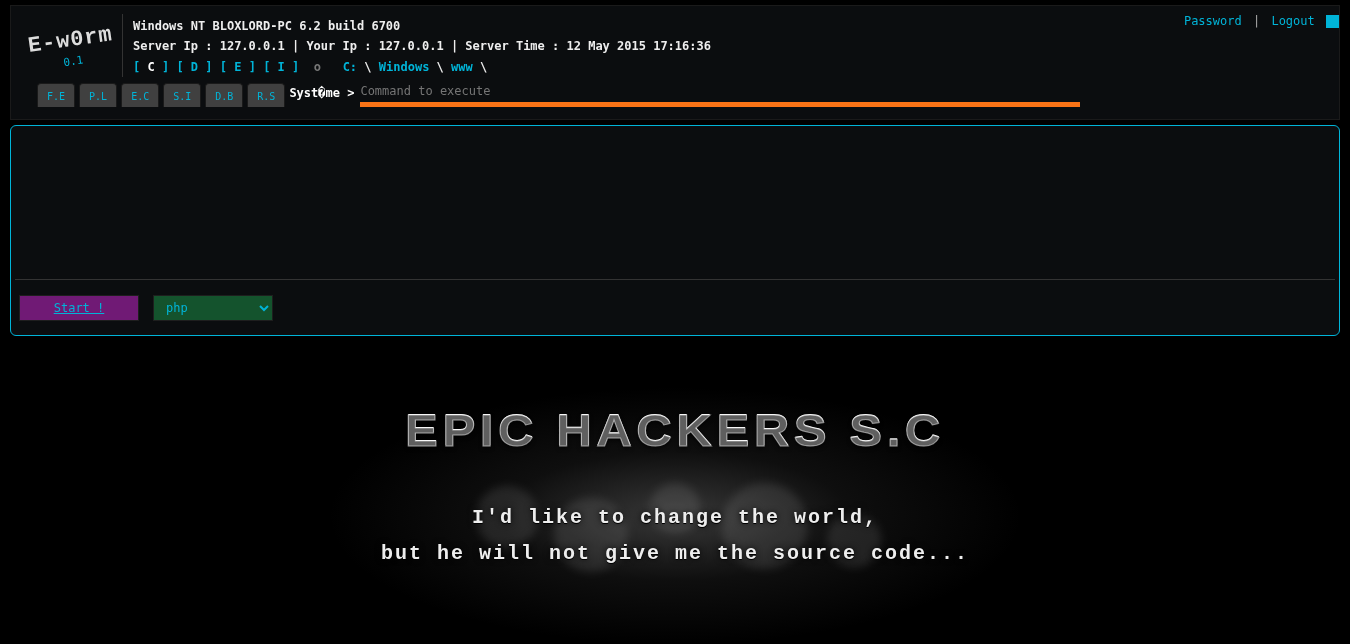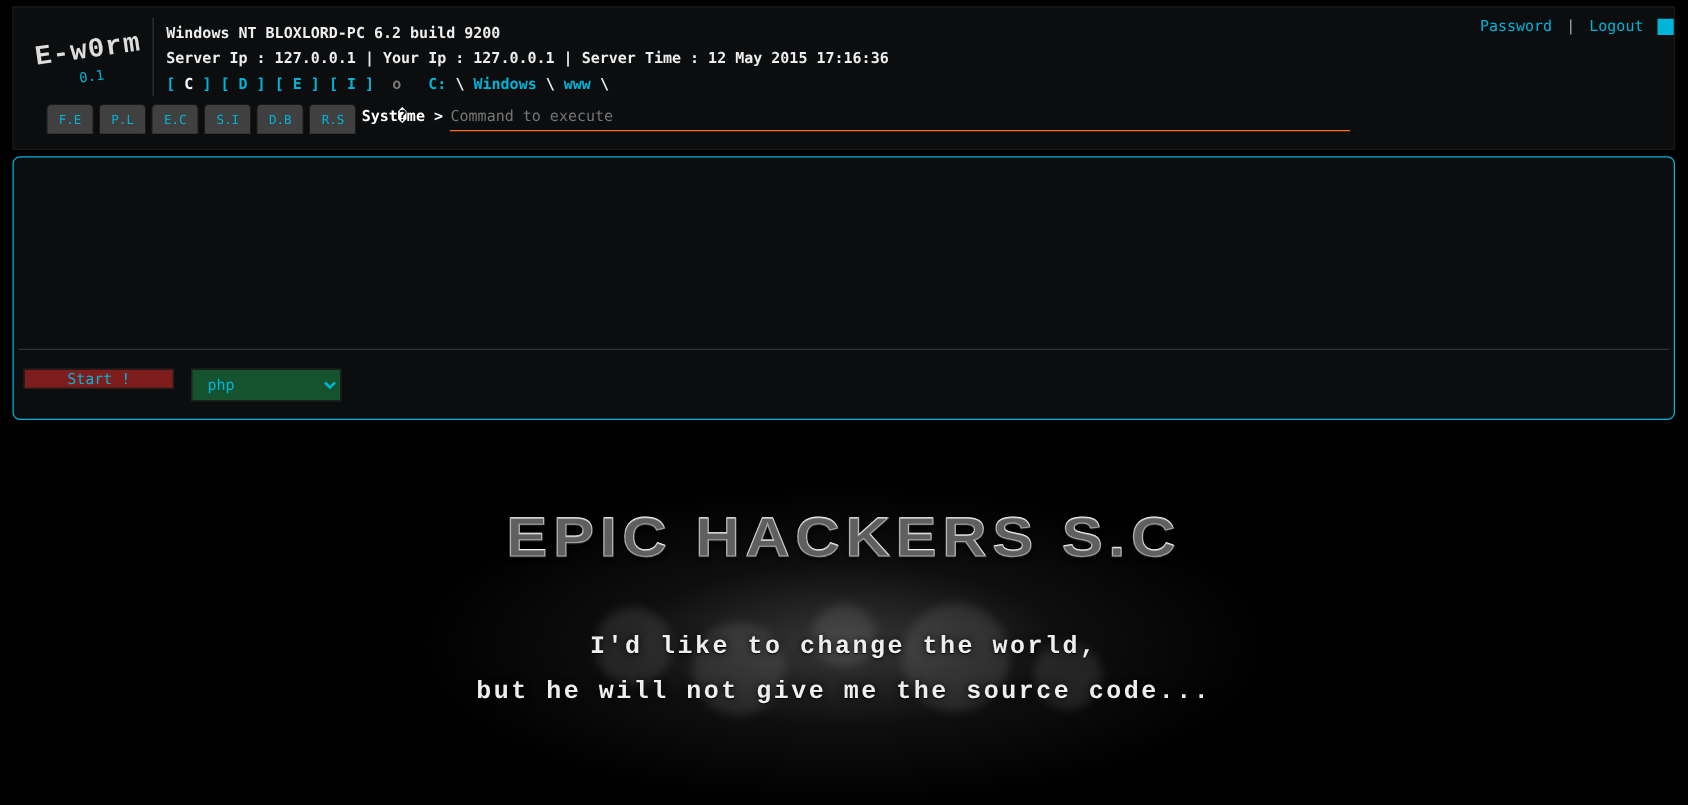--- a/index.html
+++ b/index.html
@@ -108,21 +108,21 @@
     color: #fff;
     font-weight: bold;
     margin-left: 0;
     font-size: 12px;
     align-self: center;
     padding-bottom: 4px;
   }
   .cmd-input {
     background: transparent;
     border: none;
-    border-bottom: 1px solid #f97316;
+    border-bottom: 5px solid #f97316;
     color: #ddd;
     font-family: inherit;
     font-size: 12px;
     width: 720px;
     margin-left: 6px;
     outline: none;
     align-self: center;
     padding-bottom: 4px;
   }
   .main-box {
@@ -144,28 +144,29 @@
     font-family: inherit;
     font-size: 12px;
     padding: 6px;
   }
   .action-row {
     display: flex;
     gap: 14px;
     padding: 12px 4px 10px 4px;
   }
   .start-btn {
-    background: #7f1d1d;
+    background: #701a75;
     color: #00b4d8;
     border: 1px solid #1e1e1e;
     font-family: inherit;
     font-size: 12px;
     width: 120px;
-    height: 16px;
-    cursor: pointer;
+    height: 26px;
+    cursor: pointer;
+    text-decoration: underline;
   }
   .lang-select {
     background: #14532d;
     color: #00b4d8;
     border: 1px solid #1e1e1e;
     font-family: inherit;
     font-size: 12px;
     width: 120px;
     height: 26px;
     padding-left: 8px;
@@ -245,21 +246,21 @@
     <span class="top-checkbox"></span>
   </div>
 
   <div class="header-row">
     <div class="logo-block">
       <div class="logo-name">E-w0rm</div>
       <div class="logo-version">0.1</div>
     </div>
     <div class="vline"></div>
     <div class="info-block">
-      <div>Windows NT BLOXLORD-PC 6.2 build 9200</div>
+      <div>Windows NT BLOXLORD-PC 6.2 build 6700</div>
       <div>Server Ip : 127.0.0.1 | Your Ip : 127.0.0.1 | Server Time : 12 May 2015 17:16:36</div>
       <div class="bracket-nav">
         <a>[ <span class="white">C</span> ]</a>
         <a>[ <span>D</span> ]</a>
         <a>[ <span>E</span> ]</a>
         <a>[ <span>I</span> ]</a>
         &nbsp;<span class="grey">o</span>&nbsp;&nbsp;
         <a><span>C:</span></a> \
         <a><span>Windows</span></a> \
         <a><span>www</span></a> \

